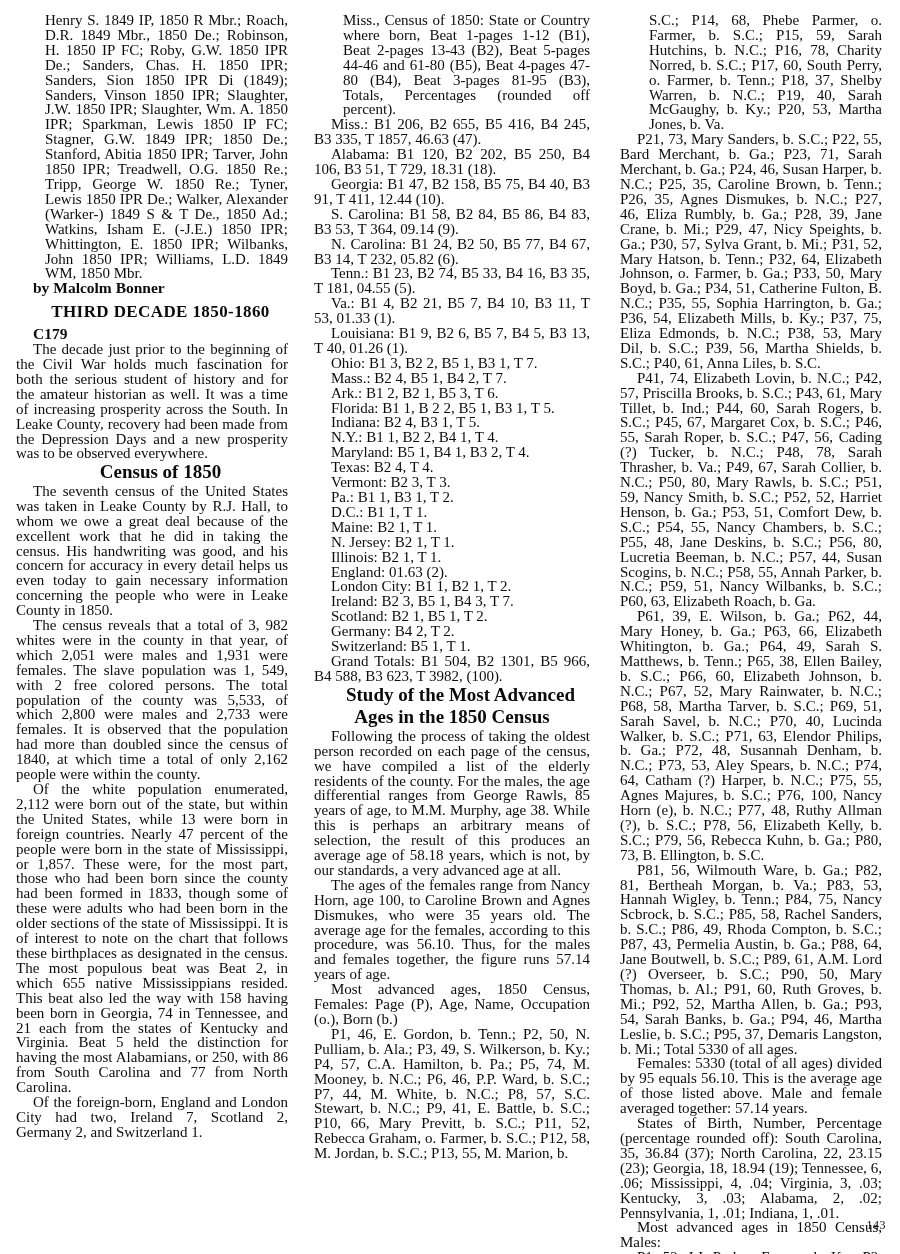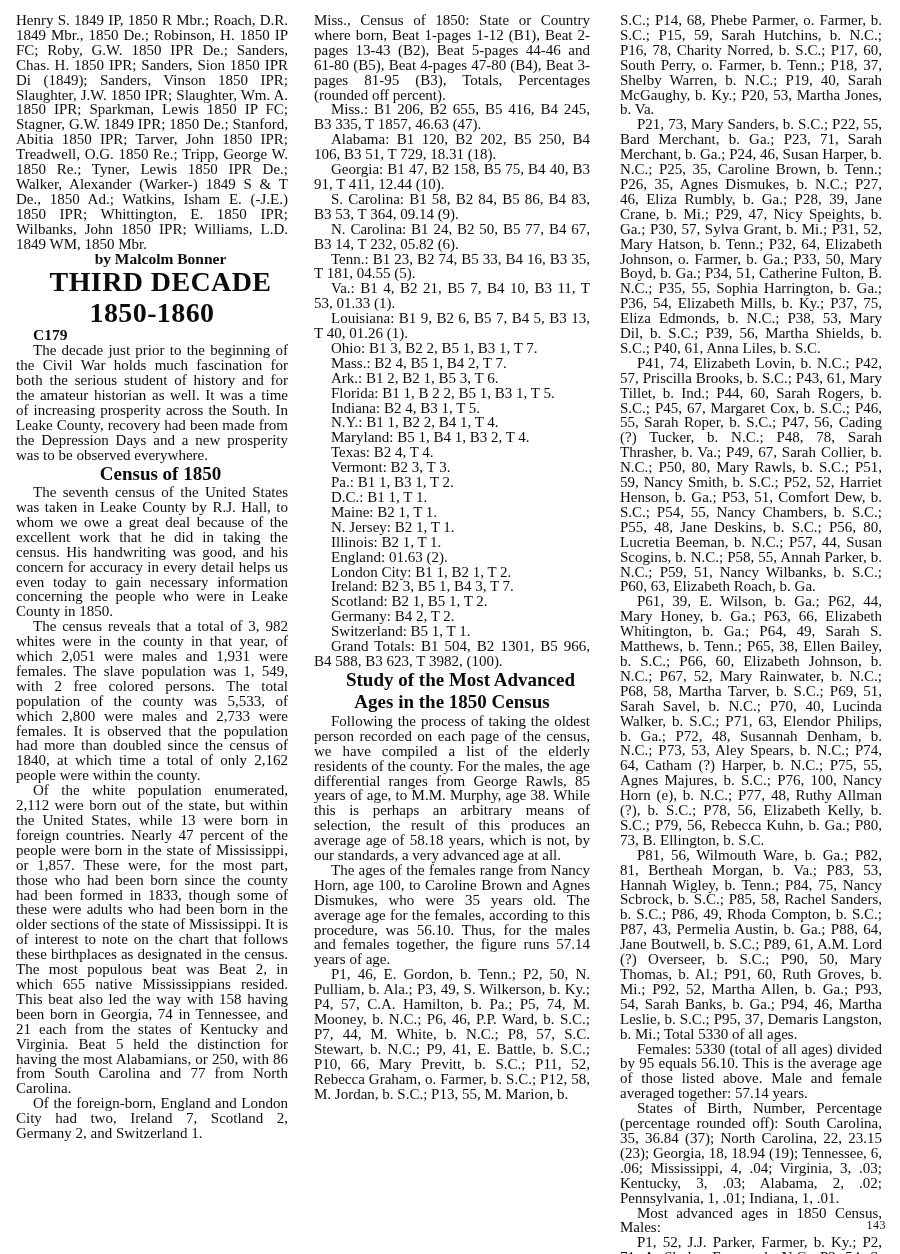--- a/index.html
+++ b/index.html
@@ -14,28 +14,28 @@
   .col{
     position:absolute;top:13px;
     font-size:15px;line-height:14.9px;
     text-align:justify;
     text-justify:inter-word;
   }
   #col-left{left:16px;width:272px;}
   #col-middle{left:314px;width:276px;}
   #col-right{left:620px;width:262px;}
   .col p{margin:0;text-indent:17px;}
-  .col p.noindent{text-indent:0;}
+  .col p.noindent{text-indent:0;margin-left:29px;}
   .byline{
-    text-align:center;font-weight:bold;font-size:15.5px;
+    text-align:left;font-weight:bold;font-size:15.5px;
     margin:30px 0 40px 0;text-indent:0;
   }
   .chapter-title{
     text-align:center;font-weight:bold;
-    font-size:28px;line-height:31px;
+    font-size:17px;line-height:31px;
     margin:0;letter-spacing:.4px;
   }
   .chapter-code{
     font-weight:bold;font-size:15.5px;
     padding-right:14px;margin:2px 0 24px 0;text-indent:0;
   }
   .section-heading{
     text-align:center;font-weight:bold;
     font-size:19px;line-height:22.5px;
     margin:17px 0 16px 0;text-indent:0;
@@ -93,20 +93,21 @@
         <p>London City: B1 1, B2 1, T 2.</p>
         <p>Ireland: B2 3, B5 1, B4 3, T 7.</p>
         <p>Scotland: B2 1, B5 1, T 2.</p>
         <p>Germany: B4 2, T 2.</p>
         <p>Switzerland: B5 1, T 1.</p>
         <p>Grand Totals: B1 504, B2 1301, B5 966, B4 588, B3 623, T 3982, (100).</p>
       </div>
     <p class="section-heading">Study of the Most Advanced Ages in the 1850 Census</p>
     <p>Following the process of taking the oldest person recorded on each page of the census, we have compiled a list of the elderly residents of the county. For the males, the age differential ranges from George Rawls, 85 years of age, to M.M. Murphy, age 38. While this is perhaps an arbitrary means of selection, the result of this produces an average age of 58.18 years, which is not, by our standards, a very advanced age at all.</p>
     <p>The ages of the females range from Nancy Horn, age 100, to Caroline Brown and Agnes Dismukes, who were 35 years old. The average age for the females, according to this procedure, was 56.10. Thus, for the males and females together, the figure runs 57.14 years of age.</p>
+    <p>Most advanced ages, 1850 Census, Females: Page (P), Age, Name, Occupation (o.), Born (b.)</p>
     <p>P1, 46, E. Gordon, b. Tenn.; P2, 50, N. Pulliam, b. Ala.; P3, 49, S. Wilkerson, b. Ky.; P4, 57, C.A. Hamilton, b. Pa.; P5, 74, M. Mooney, b. N.C.; P6, 46, P.P. Ward, b. S.C.; P7, 44, M. White, b. N.C.; P8, 57, S.C. Stewart, b. N.C.; P9, 41, E. Battle, b. S.C.; P10, 66, Mary Previtt, b. S.C.; P11, 52, Rebecca Graham, o. Farmer, b. S.C.; P12, 58, M. Jordan, b. S.C.; P13, 55, M. Marion, b.</p>
   </div>
 
   <div class="col" id="col-right">
     <p class="noindent">S.C.; P14, 68, Phebe Parmer, o. Farmer, b. S.C.; P15, 59, Sarah Hutchins, b. N.C.; P16, 78, Charity Norred, b. S.C.; P17, 60, South Perry, o. Farmer, b. Tenn.; P18, 37, Shelby Warren, b. N.C.; P19, 40, Sarah McGaughy, b. Ky.; P20, 53, Martha Jones, b. Va.</p>
     <p>P21, 73, Mary Sanders, b. S.C.; P22, 55, Bard Merchant, b. Ga.; P23, 71, Sarah Merchant, b. Ga.; P24, 46, Susan Harper, b. N.C.; P25, 35, Caroline Brown, b. Tenn.; P26, 35, Agnes Dismukes, b. N.C.; P27, 46, Eliza Rumbly, b. Ga.; P28, 39, Jane Crane, b. Mi.; P29, 47, Nicy Speights, b. Ga.; P30, 57, Sylva Grant, b. Mi.; P31, 52, Mary Hatson, b. Tenn.; P32, 64, Elizabeth Johnson, o. Farmer, b. Ga.; P33, 50, Mary Boyd, b. Ga.; P34, 51, Catherine Fulton, B. N.C.; P35, 55, Sophia Harrington, b. Ga.; P36, 54, Elizabeth Mills, b. Ky.; P37, 75, Eliza Edmonds, b. N.C.; P38, 53, Mary Dil, b. S.C.; P39, 56, Martha Shields, b. S.C.; P40, 61, Anna Liles, b. S.C.</p>
     <p>P41, 74, Elizabeth Lovin, b. N.C.; P42, 57, Priscilla Brooks, b. S.C.; P43, 61, Mary Tillet, b. Ind.; P44, 60, Sarah Rogers, b. S.C.; P45, 67, Margaret Cox, b. S.C.; P46, 55, Sarah Roper, b. S.C.; P47, 56, Cading (?) Tucker, b. N.C.; P48, 78, Sarah Thrasher, b. Va.; P49, 67, Sarah Collier, b. N.C.; P50, 80, Mary Rawls, b. S.C.; P51, 59, Nancy Smith, b. S.C.; P52, 52, Harriet Henson, b. Ga.; P53, 51, Comfort Dew, b. S.C.; P54, 55, Nancy Chambers, b. S.C.; P55, 48, Jane Deskins, b. S.C.; P56, 80, Lucretia Beeman, b. N.C.; P57, 44, Susan Scogins, b. N.C.; P58, 55, Annah Parker, b. N.C.; P59, 51, Nancy Wilbanks, b. S.C.; P60, 63, Elizabeth Roach, b. Ga.</p>
     <p>P61, 39, E. Wilson, b. Ga.; P62, 44, Mary Honey, b. Ga.; P63, 66, Elizabeth Whitington, b. Ga.; P64, 49, Sarah S. Matthews, b. Tenn.; P65, 38, Ellen Bailey, b. S.C.; P66, 60, Elizabeth Johnson, b. N.C.; P67, 52, Mary Rainwater, b. N.C.; P68, 58, Martha Tarver, b. S.C.; P69, 51, Sarah Savel, b. N.C.; P70, 40, Lucinda Walker, b. S.C.; P71, 63, Elendor Philips, b. Ga.; P72, 48, Susannah Denham, b. N.C.; P73, 53, Aley Spears, b. N.C.; P74, 64, Catham (?) Harper, b. N.C.; P75, 55, Agnes Majures, b. S.C.; P76, 100, Nancy Horn (e), b. N.C.; P77, 48, Ruthy Allman (?), b. S.C.; P78, 56, Elizabeth Kelly, b. S.C.; P79, 56, Rebecca Kuhn, b. Ga.; P80, 73, B. Ellington, b. S.C.</p>
     <p>P81, 56, Wilmouth Ware, b. Ga.; P82, 81, Bertheah Morgan, b. Va.; P83, 53, Hannah Wigley, b. Tenn.; P84, 75, Nancy Scbrock, b. S.C.; P85, 58, Rachel Sanders, b. S.C.; P86, 49, Rhoda Compton, b. S.C.; P87, 43, Permelia Austin, b. Ga.; P88, 64, Jane Boutwell, b. S.C.; P89, 61, A.M. Lord (?) Overseer, b. S.C.; P90, 50, Mary Thomas, b. Al.; P91, 60, Ruth Groves, b. Mi.; P92, 52, Martha Allen, b. Ga.; P93, 54, Sarah Banks, b. Ga.; P94, 46, Martha Leslie, b. S.C.; P95, 37, Demaris Langston, b. Mi.; Total 5330 of all ages.</p>
     <p>Females: 5330 (total of all ages) divided by 95 equals 56.10. This is the average age of those listed above. Male and female averaged together: 57.14 years.</p>

